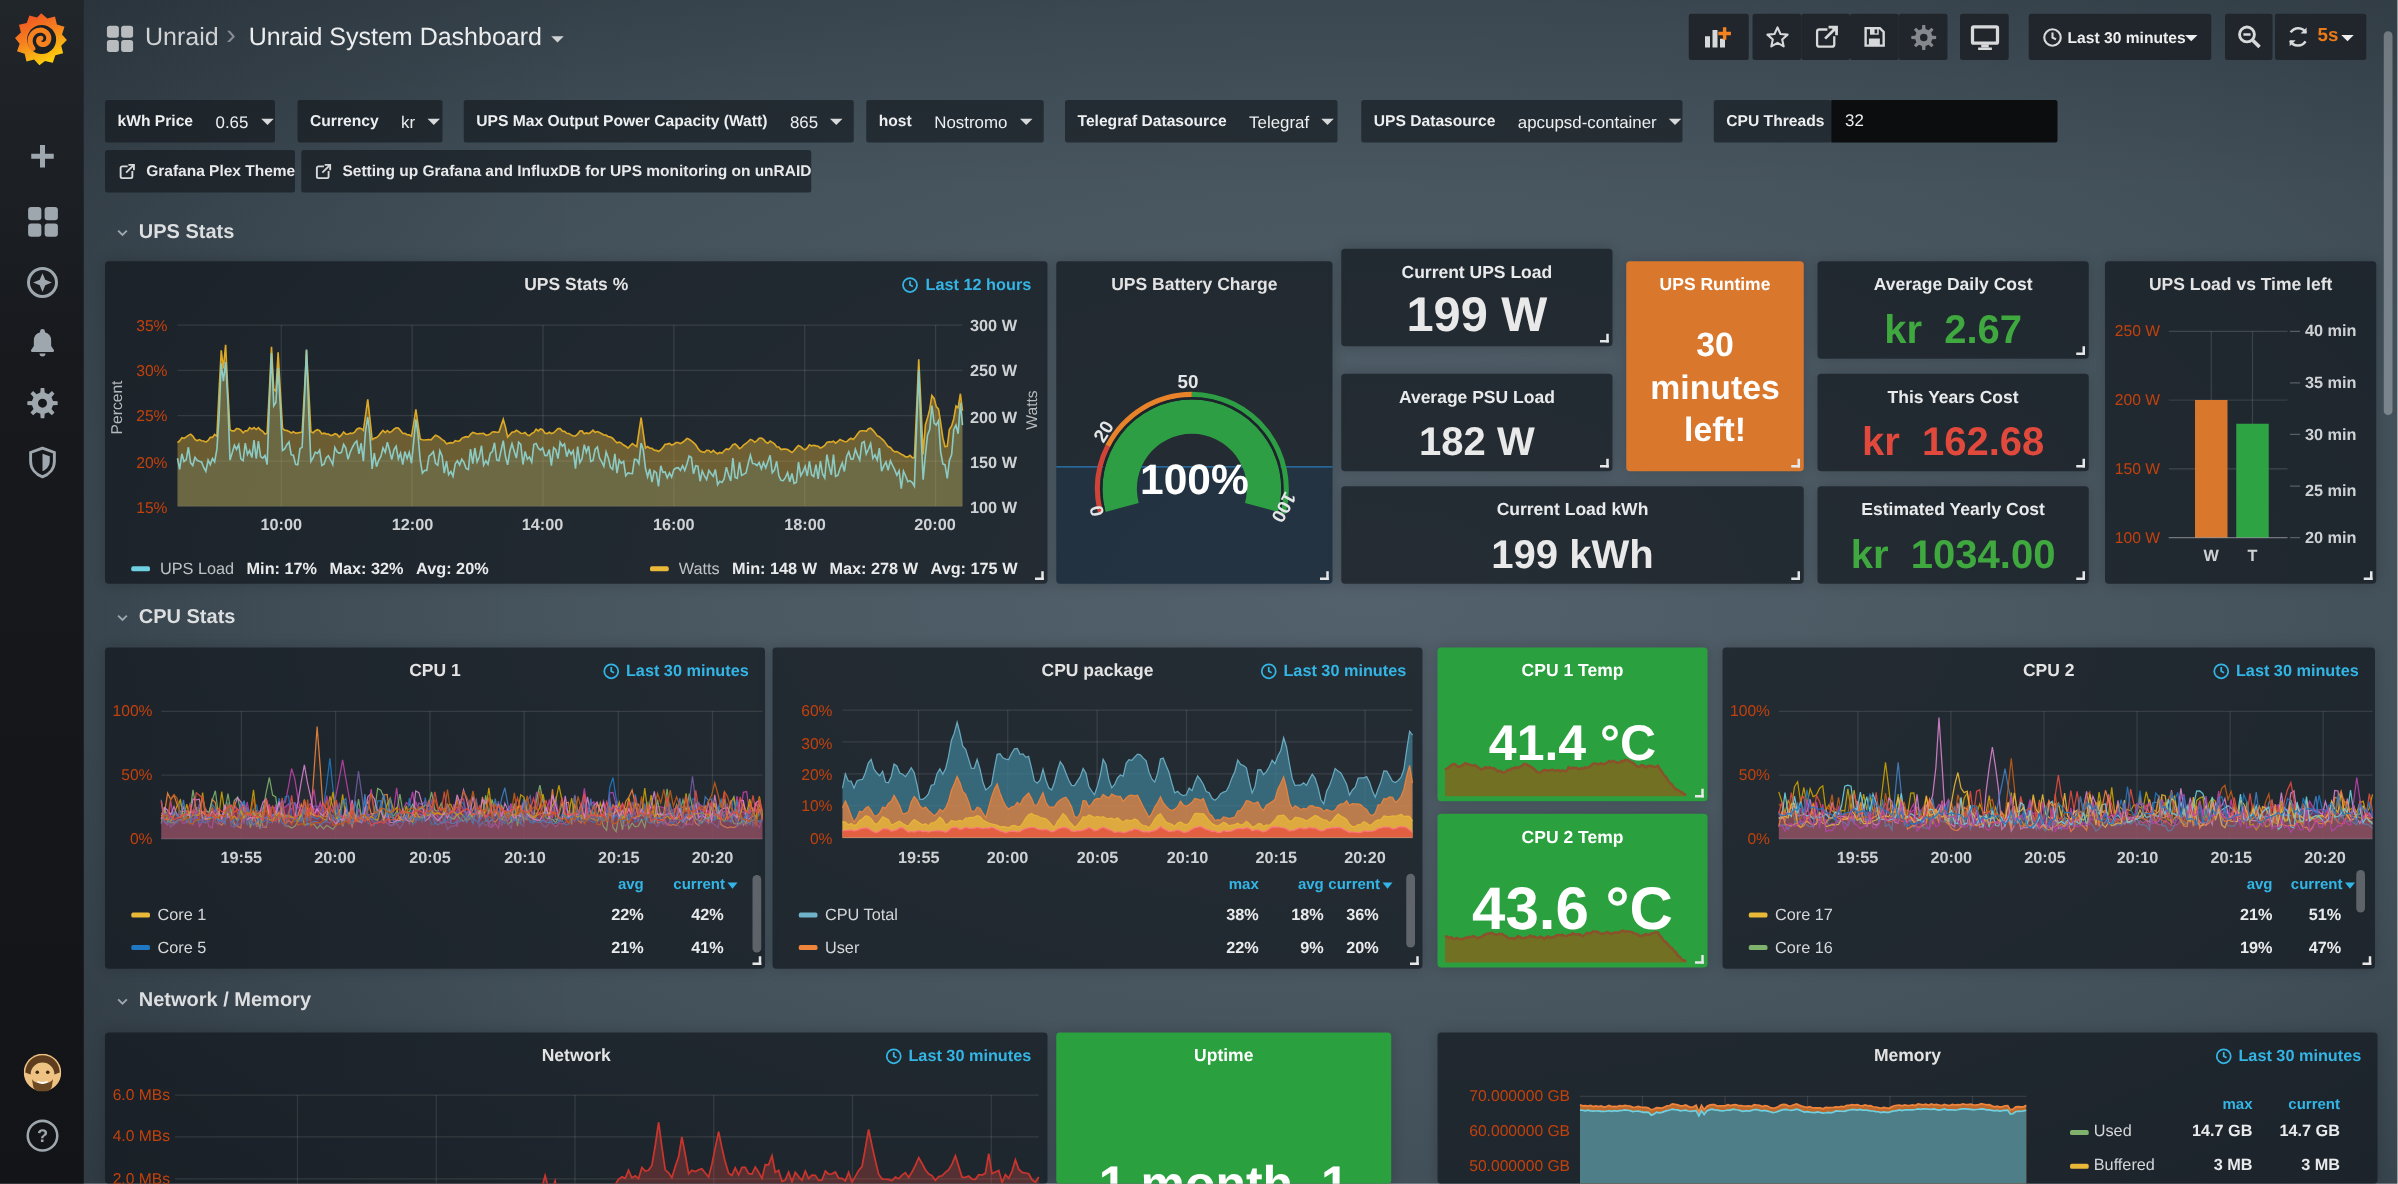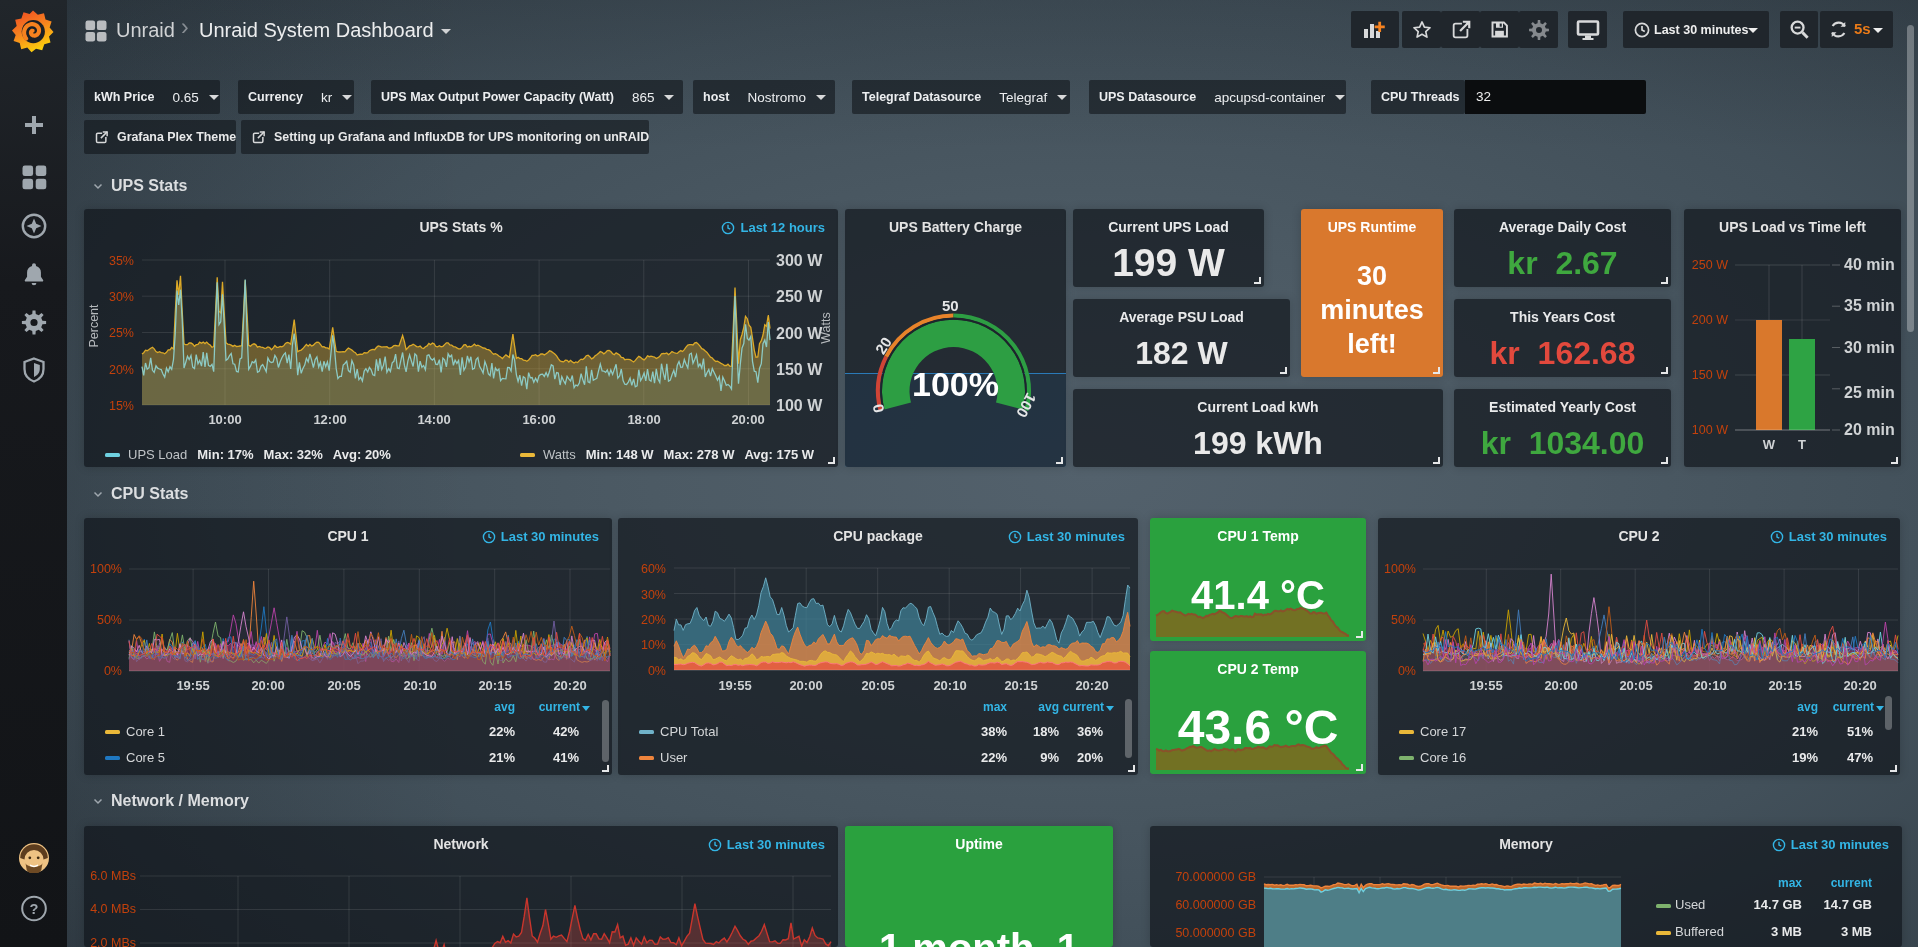--- a/index.html
+++ b/index.html
@@ -12,21 +12,21 @@
 .vval{font-size:13.5px;color:#eceef0}
 .vinput{position:absolute;top:80px;height:34px;background:#0b0d0f;border-radius:0 2px 2px 0;color:#eee;font-size:13.5px;line-height:34px;padding:0 11px}
 .lnk{position:absolute;top:120px;height:34px;background:rgba(18,23,28,0.62);border-radius:2px;display:flex;align-items:center;padding:0 10px;font-weight:700;font-size:12.4px;color:#e8e9ea;white-space:nowrap;overflow:hidden}
 .sech{position:absolute;left:92px;height:30px;display:flex;align-items:center;font-weight:700;font-size:16px;color:#dcdee0}
 .panel{position:absolute;background:rgba(15,20,25,0.67);border-radius:3px;box-shadow:0 0 10px rgba(0,0,0,0.18)}
 .panel.orange{background:#d9782d}
 .panel.green{background:#2aa13e}
 .ptitle{position:absolute;top:10px;left:0;right:0;text-align:center;font-weight:700;font-size:14px;color:#e9eaeb;white-space:nowrap}
 .ptime{position:absolute;top:11px;right:13px;font-weight:700;font-size:13px;color:#33b5e5;display:flex;align-items:center;gap:5px}
 .ylab{position:absolute;text-align:right;font-size:12.5px;font-weight:400;color:#c2410c;height:14px;line-height:14px;white-space:nowrap}
-.ylabL{position:absolute;text-align:left;font-size:16px;font-weight:700;color:#cfd2d4;height:14px;line-height:14px;white-space:nowrap}
+.ylabL{position:absolute;text-align:left;font-size:13px;font-weight:700;color:#cfd2d4;height:14px;line-height:14px;white-space:nowrap}
 .xlab{position:absolute;text-align:center;font-size:13px;font-weight:700;color:#cfd2d4}
 .axname{position:absolute;font-size:12.5px;color:#b6babd;transform:rotate(-90deg)}
 .leg{position:absolute;display:flex;align-items:center;white-space:nowrap;font-size:13px}
 .dash{display:inline-block;width:15px;height:4px;border-radius:1.5px}
 .leg .dash{margin-right:8px}
 .lname{color:#bfc3c6;margin-right:10px}
 .lval{color:#e9eaeb;margin-right:10px;font-weight:700}
 .lhead{position:absolute;font-weight:700;font-size:12px;color:#33b5e5}
 .lcaret{display:inline-block;width:0;height:0;border-left:4.5px solid transparent;border-right:4.5px solid transparent;border-top:5px solid #33b5e5;margin-left:2px}
 .lrowname{position:absolute;font-size:13px;color:#d4d6d8}
@@ -287,21 +287,21 @@
       <path d="M108.5,104.5 A77.5,77.5 0 0 1 183.4,202.1 L179.5,201.0 A73.5,73.5 0 0 0 108.5,108.5 Z" fill="#2d9e43"></path>
       <path d="M37.8,200.9 A73.2,73.2 0 1 1 179.2,200.9 L177.6,200.5 A71.5,71.5 0 1 0 39.4,200.5 Z" fill="#1d252c"></path>
     </svg>
     <div class="gval">100%</div>
     <div class="glab" style="left:97px;top:88px;transform:none">50</div>
     <div class="glab" style="left:30px;top:128px;transform:rotate(-58deg)">20</div>
     <div class="glab" style="left:29px;top:191px;transform:rotate(-103deg)">0</div>
     <div class="glab" style="left:169px;top:188px;transform:rotate(118deg)">100</div>
     <div class="rsz"></div>
   </div>
-<div class="panel" style="left:1073px;top:209px;width:191px;height:78px">
+<div class="panel" style="left:1073px;top:199px;width:217px;height:78px">
     <div class="ptitle">Current UPS Load</div>
     <div class="statv" style="color:#e9e9e9;font-size:39px;line-height:48px">199 W</div>
     <div class="rsz"></div>
   </div>
 <div class="panel" style="left:1073px;top:299px;width:217px;height:78px">
     <div class="ptitle">Average PSU Load</div>
     <div class="statv" style="color:#e9e9e9;font-size:32px;line-height:48px">182 W</div>
     <div class="rsz"></div>
   </div>
 <div class="panel" style="left:1073px;top:389px;width:370px;height:78px">

